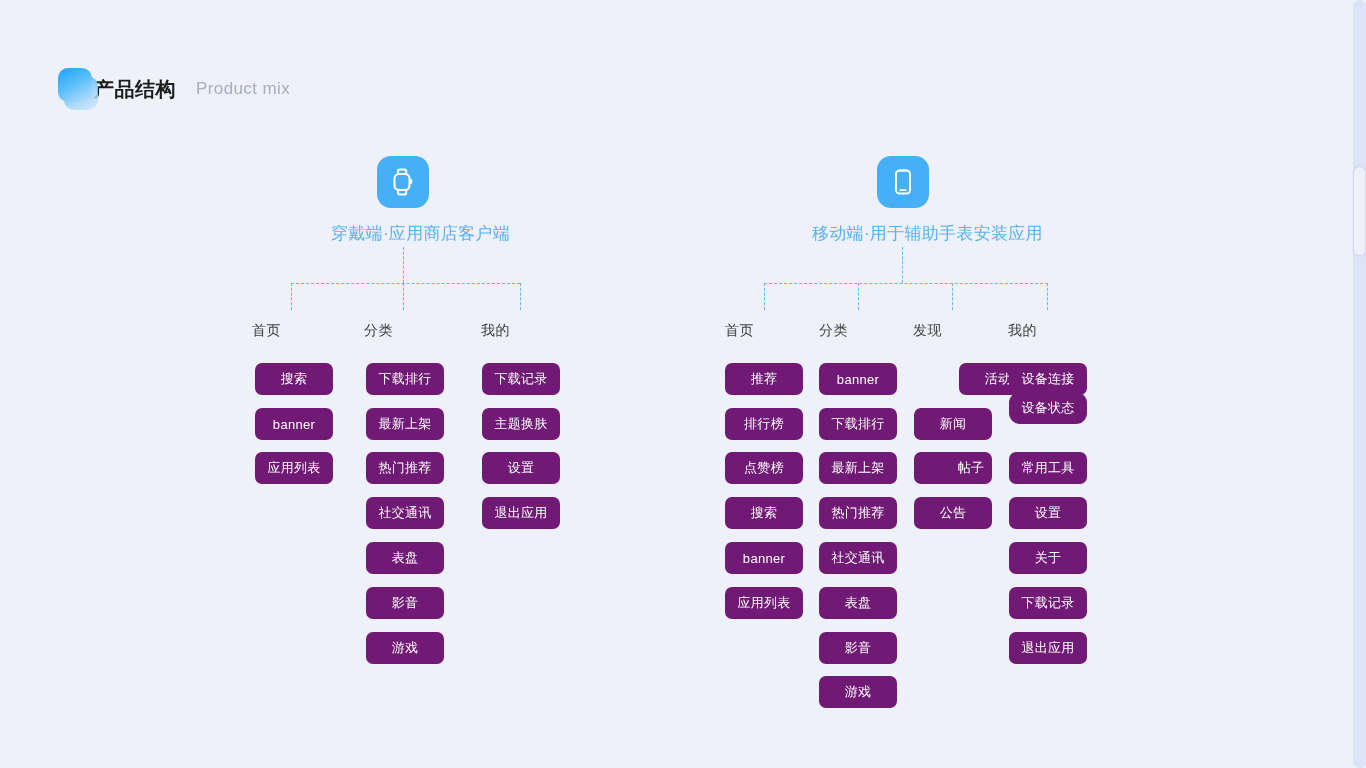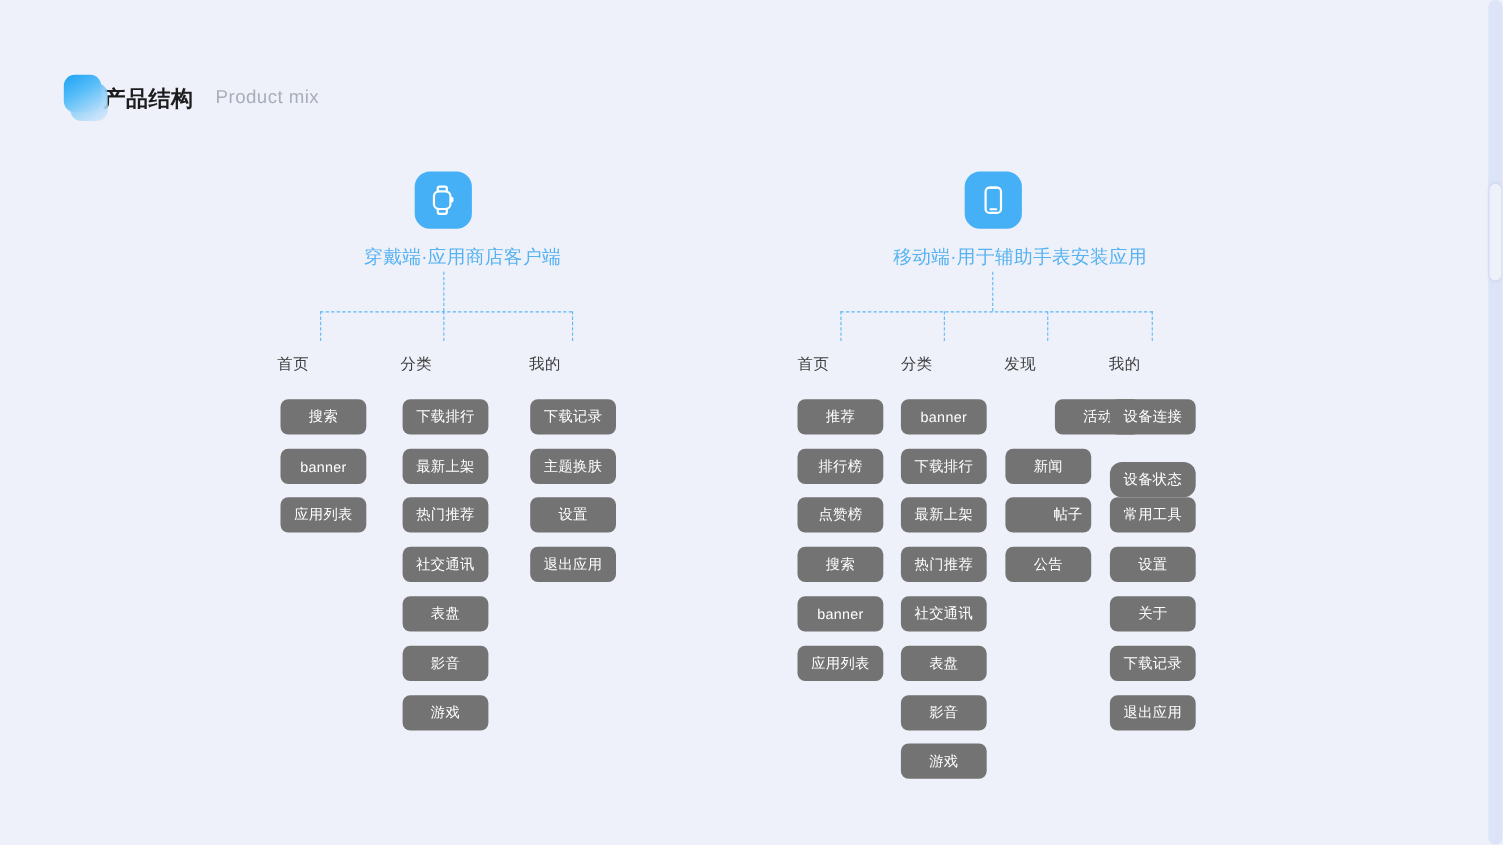--- a/index.html
+++ b/index.html
@@ -40,21 +40,21 @@
   .dash-v { position:absolute; width:0; border-left:1.5px dashed #5cb8f7; }
   .dash-h { position:absolute; height:0; border-top:1.5px dashed #5cb8f7; }
 
   .col-label {
     position:absolute; font-size:14px; color:#3c3c3c; white-space:nowrap;
     text-align:left; letter-spacing:.5px;
   }
 
   .pill {
     position:absolute; width:78px; height:32px; border-radius:7px;
-    background:#737373; color:#ffffff; font-size:13px;
+    background:#701a75; color:#ffffff; font-size:13px;
     display:flex; align-items:center; justify-content:center;
     white-space:nowrap; letter-spacing:.3px;
   }
 
   
   .scroll-track {
     position:absolute; right:0; top:0; width:13px; height:768px;
     background:#dde4f8; border-radius:7px;
   }
   .scroll-thumb {
@@ -155,21 +155,21 @@
     <div class="pill" style="left:173px; top:587px;">表盘</div>
     <div class="pill" style="left:173px; top:632px;">影音</div>
     <div class="pill" style="left:173px; top:676px;">游戏</div>
 
     <div class="pill" style="left:268px; top:363px;margin-left:45px;">活动</div>
     <div class="pill" style="left:268px; top:408px;">新闻</div>
     <div class="pill" style="left:268px; top:452px;padding-left:36px;">帖子</div>
     <div class="pill" style="left:268px; top:497px;">公告</div>
 
     <div class="pill" style="left:363px; top:363px;">设备连接</div>
-    <div class="pill" style="left:363px; top:420px;border-radius:11px;">设备状态</div>
+    <div class="pill" style="left:363px; top:392px;border-radius:11px;">设备状态</div>
     <div class="pill" style="left:363px; top:452px;">常用工具</div>
     <div class="pill" style="left:363px; top:497px;">设置</div>
     <div class="pill" style="left:363px; top:542px;">关于</div>
     <div class="pill" style="left:363px; top:587px;">下载记录</div>
     <div class="pill" style="left:363px; top:632px;">退出应用</div>
   </div>
 
   <div class="scroll-track">
     <div class="scroll-thumb"></div>
   </div>

